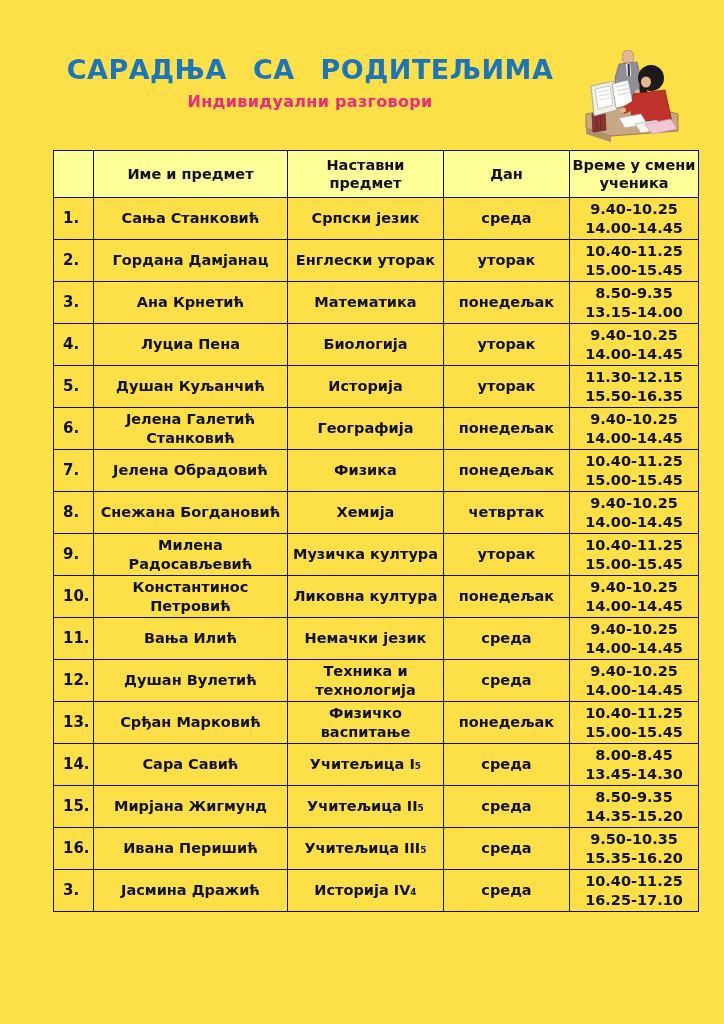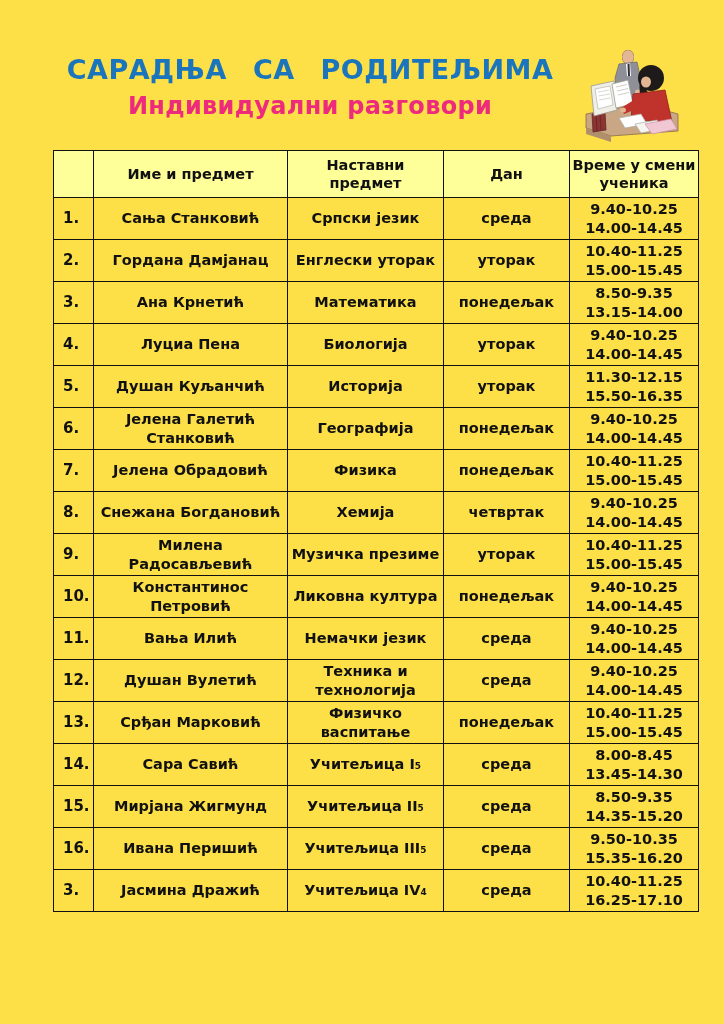--- a/index.html
+++ b/index.html
@@ -20,21 +20,21 @@
   }
   .title {
     font-size: 27px;
     font-weight: bold;
     color: #1b75bc;
     letter-spacing: 0.5px;
     word-spacing: 16px;
     line-height: 1.15;
   }
   .subtitle {
-    font-size: 24px;
+    font-size: 16px;
     font-weight: bold;
     color: #ed2a7c;
     margin-top: 7px;
     letter-spacing: 0.3px;
   }
   .clipart {
     position: absolute;
     left: 583px;
     top: 46px;
     width: 99px;
@@ -223,21 +223,21 @@
     <td class="col-name">Снежана Богдановић</td>
     <td class="col-subj">Хемија</td>
     <td class="col-day">четвртак</td>
     <td class="col-time">9.40-10.25
 14.00-14.45</td>
   </tr>
 
   <tr>
     <td class="col-num">9.</td>
     <td class="col-name">Милена Радосављевић</td>
-    <td class="col-subj">Музичка презиме</td>
+    <td class="col-subj">Музичка култура</td>
     <td class="col-day">уторак</td>
     <td class="col-time">10.40-11.25
 15.00-15.45</td>
   </tr>
 
   <tr>
     <td class="col-num">10.</td>
     <td class="col-name">Константинос Петровић</td>
     <td class="col-subj">Ликовна култура</td>
     <td class="col-day">понедељак</td>
@@ -297,21 +297,21 @@
     <td class="col-name">Ивана Перишић</td>
     <td class="col-subj">Учитељица III₅</td>
     <td class="col-day">среда</td>
     <td class="col-time">9.50-10.35
 15.35-16.20</td>
   </tr>
 
   <tr>
     <td class="col-num">3.</td>
     <td class="col-name">Јасмина Дражић</td>
-    <td class="col-subj">Учитељица IV₄</td>
+    <td class="col-subj">Историја IV₄</td>
     <td class="col-day">среда</td>
     <td class="col-time">10.40-11.25
 16.25-17.10</td>
   </tr>
 </tbody>
   </table>
 
 </div>
 
 </body></html>

